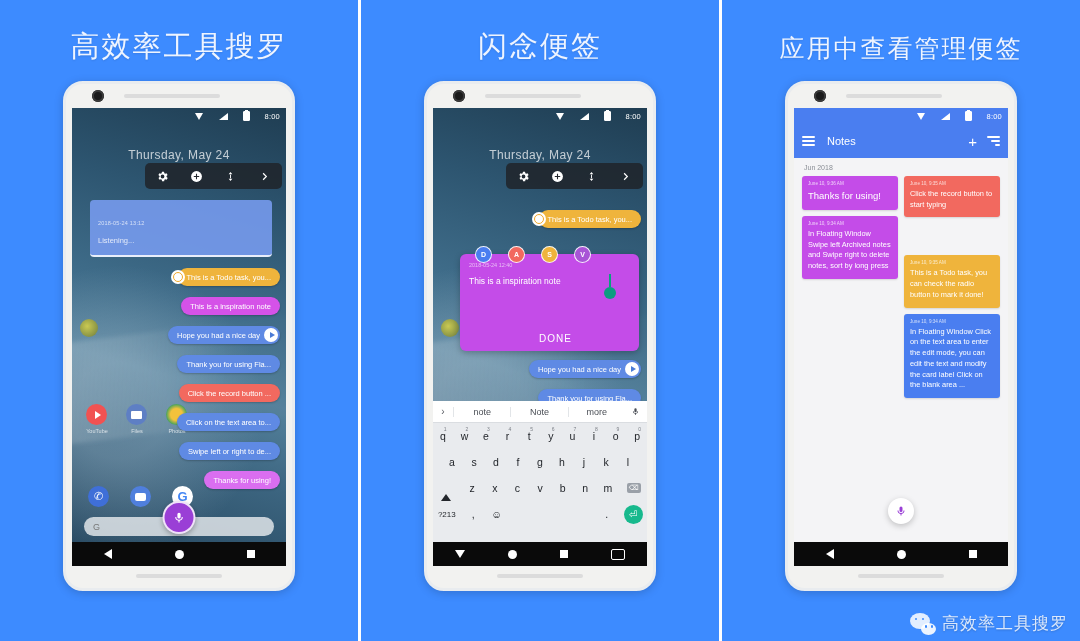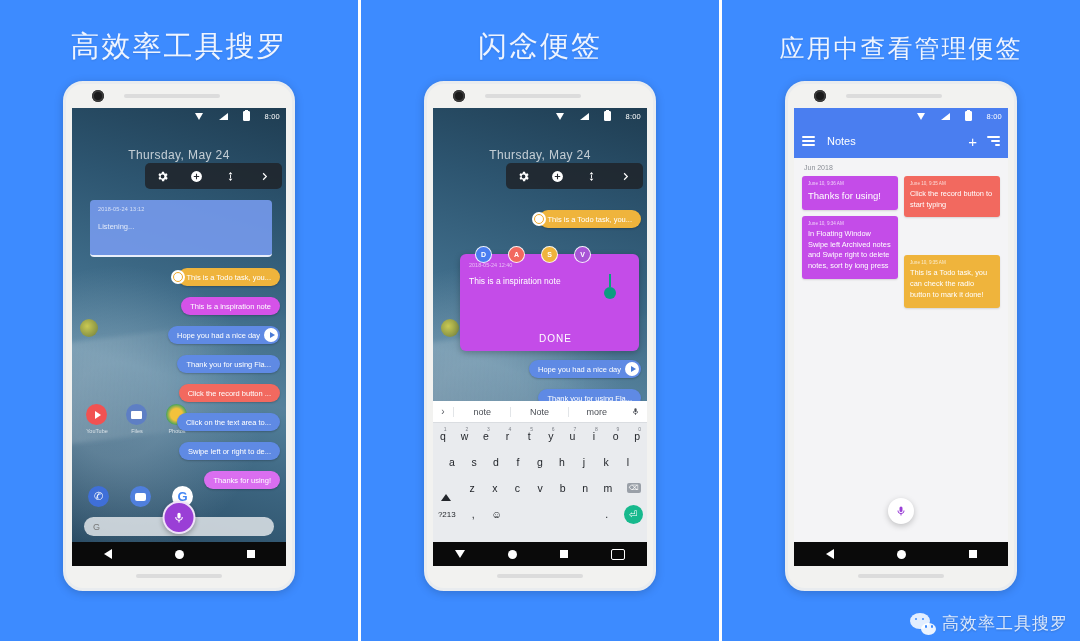--- a/index.html
+++ b/index.html
@@ -78,21 +78,21 @@
   .float-toolbar{
     position:absolute;right:4px;top:55px;height:26px;width:137px;border-radius:5px;
     background:rgba(32,36,42,.86);display:flex;align-items:center;justify-content:space-around;
     z-index:7;color:#fff;
   }
   .ft-ico{width:14px;height:14px;display:flex;align-items:center;justify-content:center;}
   .ft-ico svg{display:block;}
 
   .listen-card{
     position:absolute;left:18px;right:14px;top:92px;height:57px;border-radius:4px;
-    background:rgba(120,156,240,.88);z-index:5;padding:6px 8px;box-sizing:border-box;
+    background:rgba(120,156,240,.88);z-index:5;padding:20px 8px;box-sizing:border-box;
     border-bottom:2px solid rgba(255,255,255,.85);
   }
   .listen-time{color:rgba(255,255,255,.72);font-size:5.5px;letter-spacing:.2px;}
   .listen-text{color:rgba(255,255,255,.80);font-size:7.5px;margin-top:10px;}
 
   
   .pill{
     position:absolute;height:18px;border-radius:9px;display:flex;align-items:center;
     padding:0 9px;box-sizing:border-box;color:#fff;font-size:7.5px;white-space:nowrap;z-index:5;
     box-shadow:0 1px 2px rgba(0,0,0,.22);
@@ -534,20 +534,24 @@
           </div>
           <div class="col">
             <div class="ncard" style="background:#f2695f;">
               <div class="t">June 10, 9:35 AM</div>
               <div class="b">Click the record button to start typing</div>
             </div>
             <div class="ncard" style="background:#efb43c;margin-top:32px;">
               <div class="t">June 10, 9:35 AM</div>
               <div class="b">This is a Todo task, you can check the radio button to mark it done!</div>
             </div>
+            <div class="ncard" style="background:#4a7ef0;">
+              <div class="t">June 10, 9:34 AM</div>
+              <div class="b">In Floating Window Click on the text area to enter the edit mode, you can edit the text and modify the card label Click on the blank area ...</div>
+            </div>
           </div>
         </div>
 
         <div class="mic-fab-white">
           <svg width="12" height="12" viewBox="0 0 24 24" fill="#9a3fd6">
               <path d="M12 14a3 3 0 003-3V6a3 3 0 00-6 0v5a3 3 0 003 3zm5-3a5 5 0 01-10 0H5a7 7 0 006 6.9V21h2v-3.1A7 7 0 0019 11z"></path>
             </svg>
         </div>
 
         <div class="navbar">

